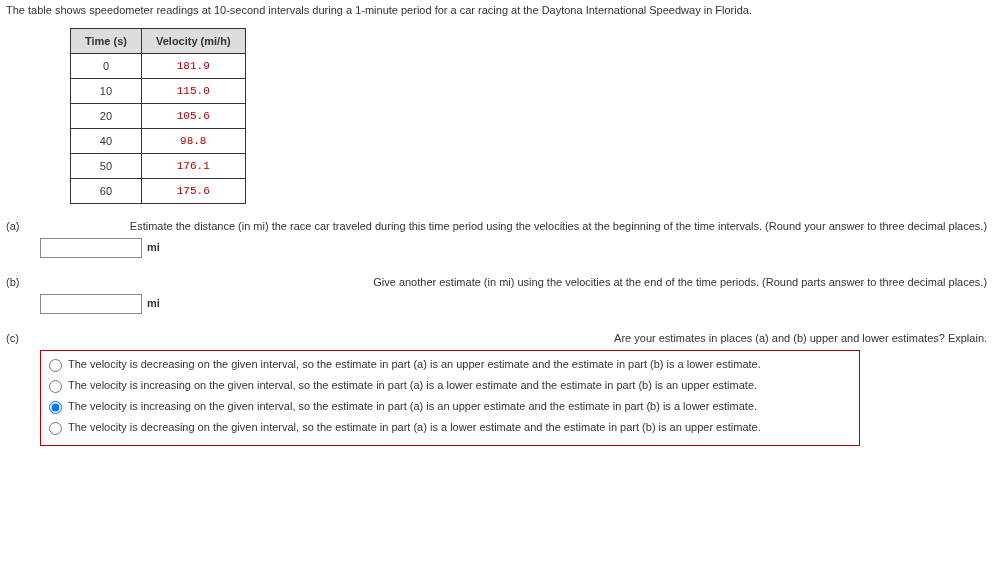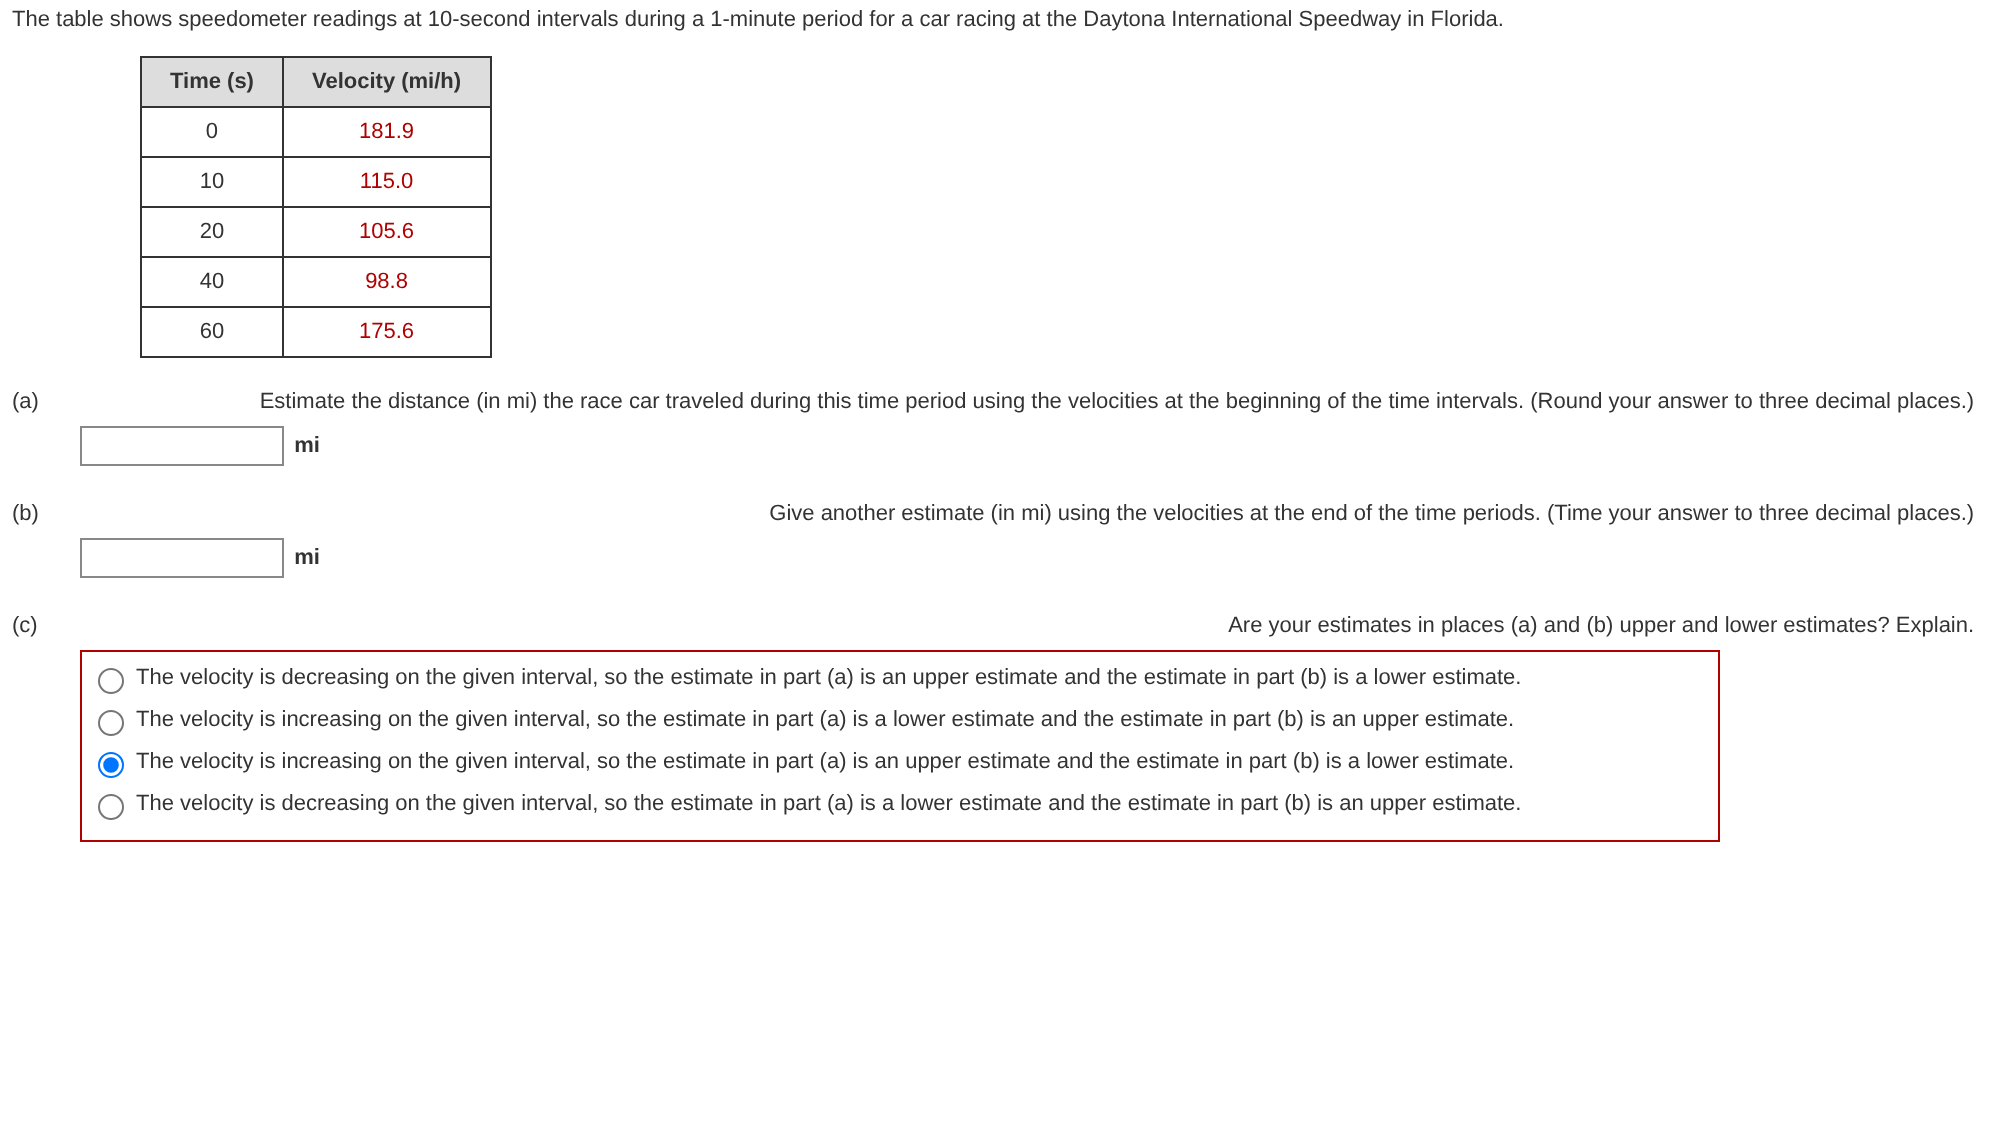--- a/index.html
+++ b/index.html
@@ -23,20 +23,21 @@
       text-align: center;
       font-size: 11px;
     }
     .data-table th {
       background: #ddd;
       font-weight: bold;
       margin-left: 10px;
     }
     .data-table td.velocity {
       color: #b00000;
+      font-family: Liberation Mono, monospace;
     }
     .question {
       padding: 2px 6px;
       margin-bottom: 14px;
     }
     .question-label {
       display: inline-block;
       width: 28px;
       vertical-align: top;
     }
@@ -105,38 +106,42 @@
       </tr>
       <tr>
         <td>20</td>
         <td class="velocity">105.6</td>
       </tr>
       <tr>
         <td>40</td>
         <td class="velocity">98.8</td>
       </tr>
       <tr>
+        <td>50</td>
+        <td class="velocity">176.1</td>
+      </tr>
+      <tr>
         <td>60</td>
         <td class="velocity">175.6</td>
       </tr>
     </tbody>
 </table>
 
 <div class="question">
   <span class="question-label">(a)</span>
   <span class="question-body">Estimate the distance (in mi) the race car traveled during this time period using the velocities at the beginning of the time intervals. (Round your answer to three decimal places.)</span>
   <div class="answer-row">
     <input type="text" class="answer-input" value="" style="">
     <span class="unit">mi</span>
   </div>
 </div>
 
 <div class="question">
   <span class="question-label">(b)</span>
-  <span class="question-body">Give another estimate (in mi) using the velocities at the end of the time periods. (Time your answer to three decimal places.)</span>
+  <span class="question-body">Give another estimate (in mi) using the velocities at the end of the time periods. (Round parts answer to three decimal places.)</span>
   <div class="answer-row">
     <input type="text" class="answer-input" value="" style="">
     <span class="unit">mi</span>
   </div>
 </div>
 
 <div class="question">
   <span class="question-label">(c)</span>
   <span class="question-body">Are your estimates in places (a) and (b) upper and lower estimates? Explain.</span>
   <div class="options-box" id="options-box">

